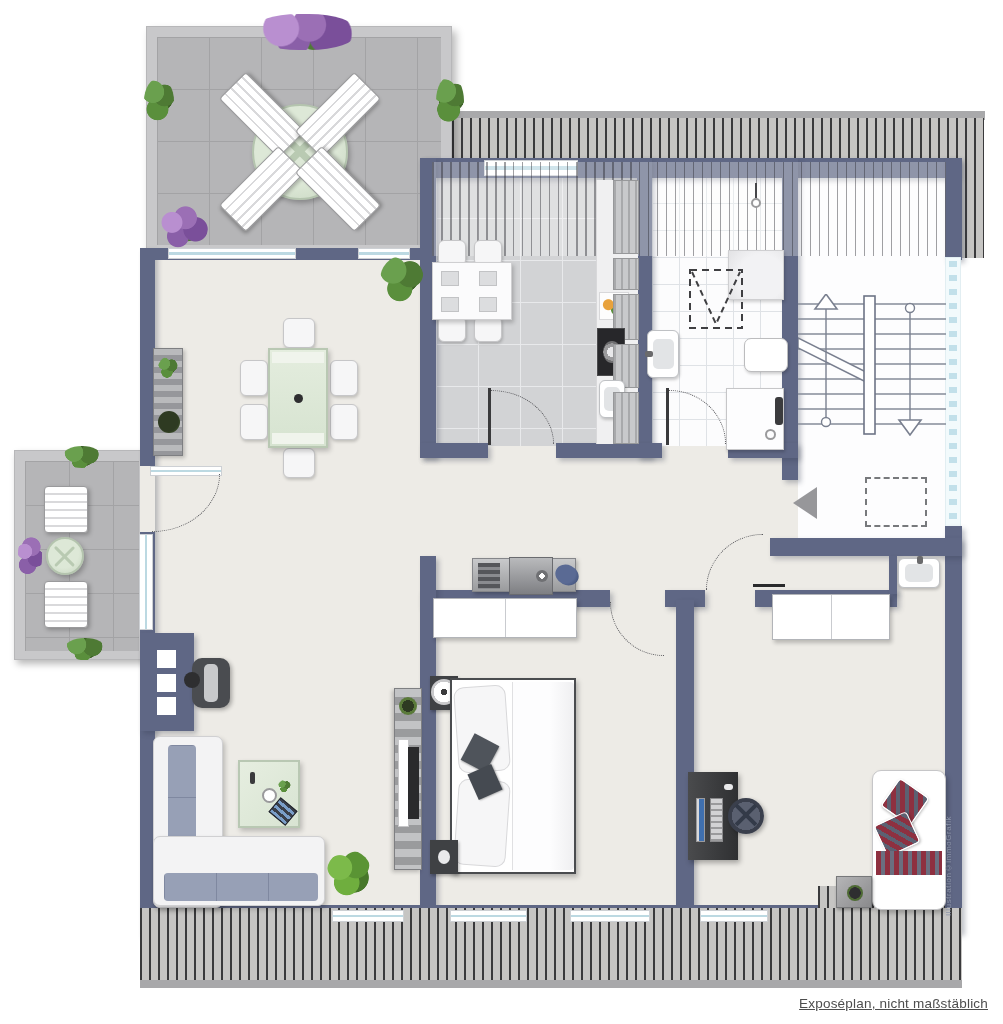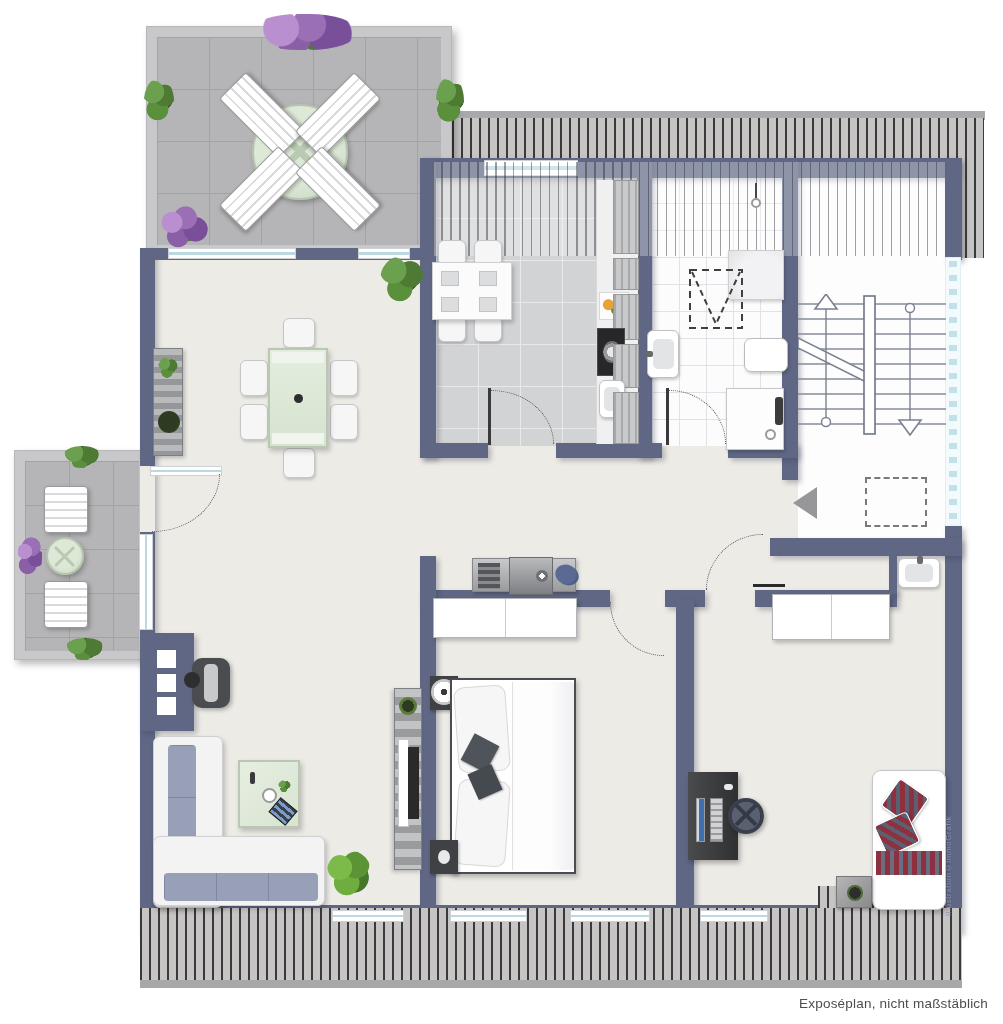--- a/index.html
+++ b/index.html
@@ -331,15 +331,15 @@
   <div class="abs" style="left:872px;top:770px;width:74px;height:140px;background:#fff;border:1.5px solid #c6c6c8;border-radius:9px;box-shadow:2px 3px 5px rgba(0,0,0,.25);">
     <div class="abs pillowstripe" style="left:14px;top:14px;width:36px;height:34px;transform:rotate(35deg);"></div>
     <div class="abs pillowstripe" style="left:6px;top:46px;width:36px;height:34px;transform:rotate(-25deg);"></div>
     <div class="abs" style="left:3px;top:80px;width:66px;height:24px;background:repeating-linear-gradient(90deg,#8e3040 0 5px,#6a6f80 5px 9px);"></div>
   </div>
   <div class="abs" style="left:836px;top:876px;width:36px;height:32px;background:linear-gradient(135deg,#b5b5b7,#8a8a8c);border:1px solid #77787a;box-shadow:1px 2px 3px rgba(0,0,0,.3);">
     <span class="abs" style="left:10px;top:8px;width:16px;height:16px;border-radius:50%;background:radial-gradient(circle,#2e2e30 0 50%,#4e6a34 51% 70%,#2e2e30 71%);"></span>
   </div>
 
   <div class="abs txt-mark" style="left:944px;top:790px;height:126px;">Illustration©immoGrafik</div>
-  <div class="abs txt-footer" style="right:15px;top:996px;">Exposéplan, nicht maßstäblich</div>
+  <div class="abs txt-footer" style="right:15px;top:996px;text-decoration:underline;">Exposéplan, nicht maßstäblich</div>
 
 </div>
 
 </body></html>

